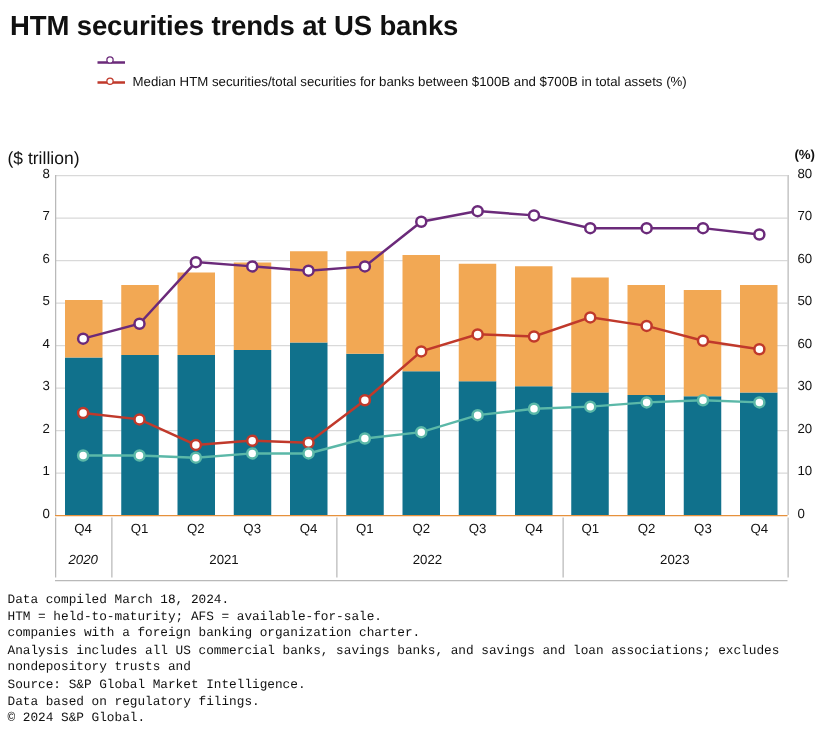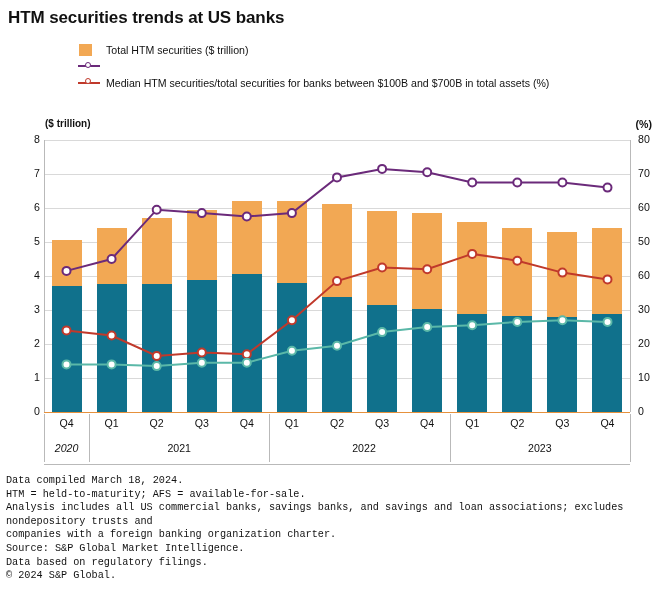--- a/index.html
+++ b/index.html
@@ -17,21 +17,21 @@
   }
   #chart-root {
     position: absolute;
     left: 0; top: 0;
     width: 660px; height: 595px;
   }
   .title {
     position: absolute;
     left: 8px;
     top: 8px;
-    font-size: 17px;
+    font-size: 22px;
     font-weight: bold;
     color: #111111;
     letter-spacing: -0.1px;
   }
   .legend {
     position: absolute;
     left: 78px;
     top: 42px;
     width: 580px;
   }
@@ -68,24 +68,23 @@
   }
   .legend-label {
     font-size: 10.6px;
     color: #111111;
     white-space: nowrap;
   }
   .axis-unit-left {
     position: absolute;
     left: 6px;
     top: 118px;
-    font-size: 10px;
-    font-weight: bold;
-    color: #111111;
-    margin-left: 39px;
+    font-size: 14px;
+    font-weight: normal;
+    color: #111111;
   }
   .axis-unit-right {
     position: absolute;
     right: 8px;
     top: 118px;
     font-size: 10.6px;
     font-weight: bold;
     color: #111111;
   }
   .plot {
@@ -187,26 +186,20 @@
   svg.series { position: absolute; left: 0; top: 0; overflow: visible; }
 </style>
 </head>
 <body>
 
 <div id="chart-root">
 
   <div class="title">HTM securities trends at US banks</div>
 
   <div class="legend" id="legend">
-      <div class="legend-row">
-        <span class="legend-mark">
-          <span class="swatch" style="display: block; background: rgb(242, 168, 84);"></span>
-        </span>
-        <span class="legend-label">Total HTM securities ($ trillion)</span>
-      </div>
       <div class="legend-row">
         <span class="legend-mark">
           <span class="linemark" style="background: rgb(107, 42, 122);"></span>
           <span class="linedot" style="border: 1.6px solid rgb(107, 42, 122);"></span>
         </span>
       </div>
       <div class="legend-row">
         <span class="legend-mark">
           <span class="linemark" style="background: rgb(192, 57, 43);"></span>
           <span class="linedot" style="border: 1.6px solid rgb(192, 57, 43);"></span>
@@ -356,31 +349,31 @@
       <div class="xlabel" style="left: 273px; width: 40px;">Q2</div>
       <div class="xlabel" style="left: 318.077px; width: 40px;">Q3</div>
       <div class="xlabel" style="left: 363.154px; width: 40px;">Q4</div>
       <div class="xlabel" style="left: 408.231px; width: 40px;">Q1</div>
       <div class="xlabel" style="left: 453.308px; width: 40px;">Q2</div>
       <div class="xlabel" style="left: 498.385px; width: 40px;">Q3</div>
       <div class="xlabel" style="left: 543.462px; width: 40px;">Q4</div>
       <div class="yeargroup" style="left: -7.46154px; width: 60px; font-style: italic;">2020</div>
       <div class="yeargroup" style="left: 105.231px; width: 60px;">2021</div>
       <div class="xsep" style="left: 45.0769px;"></div>
-      <div class="yeargroup" style="left: 290px; width: 60px; text-align: center;">2022</div>
+      <div class="yeargroup" style="left: 268px; width: 60px; text-align: center;">2022</div>
       <div class="xsep" style="left: 225.385px;"></div>
       <div class="yeargroup" style="left: 465.846px; width: 60px;">2023</div>
       <div class="xsep" style="left: 405.692px;"></div>
       <div class="xsep" style="left: 0px;"></div>
       <div class="xsep" style="left: 586px;"></div>
     </div>
   <div class="axis-bottom"></div>
 
   <div class="footnotes" id="footnotes">
       <div>Data compiled March 18, 2024.</div>
       <div>HTM = held-to-maturity; AFS = available-for-sale.</div>
+      <div>companies with a foreign banking organization charter.</div>
       <div>Analysis includes all US commercial banks, savings banks, and savings and loan associations; excludes nondepository trusts and</div>
-      <div>companies with a foreign banking organization charter.</div>
       <div>Source: S&amp;P Global Market Intelligence.</div>
       <div>Data based on regulatory filings.</div>
       <div>© 2024 S&amp;P Global.</div>
     </div>
 </div>
 
 </body></html>

